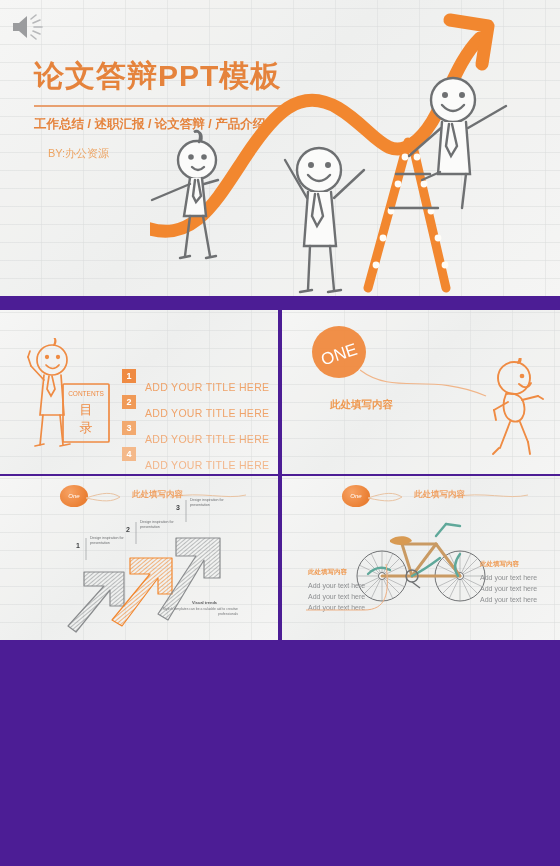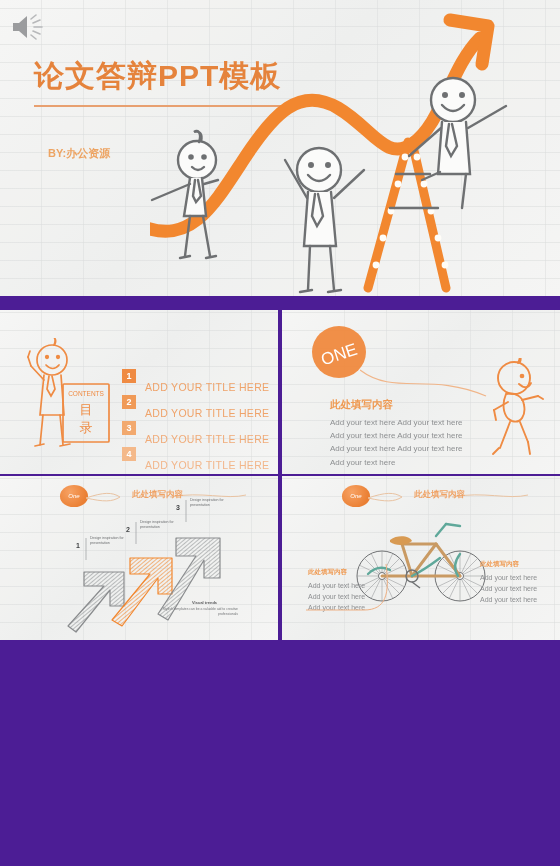--- a/index.html
+++ b/index.html
@@ -35,21 +35,21 @@
     font-size:30px; font-weight:bold; color:#e5833c; letter-spacing:1px;
     white-space:nowrap;
   }
   .hero-rule { position:absolute; left:34px; top:105px; width:266px; height:2px; background:#e8a070; }
   .hero-sub {
     position:absolute; left:34px; top:116px;
     font-size:12.5px; font-weight:bold; color:#e5833c; white-space:nowrap;
   }
   .hero-by {
     position:absolute; left:48px; top:146px;
-    font-size:11px; font-weight:bold; color:#eda463; white-space:nowrap;
+    font-size:11px; font-weight:normal; color:#eda463; white-space:nowrap;
   }
   .hero-art { position:absolute; left:150px; top:12px; width:410px; height:284px; }
 
   
   #s-contents { left:0; top:310px; width:278px; height:164px; }
   .toc-list { position:absolute; left:122px; top:56px; }
   .toc-row { display:flex; align-items:center; height:20px; margin-bottom:6px; }
   .toc-num {
     width:14px; height:14px; background:#ef8b43; color:#fff;
     font-size:9px; font-weight:bold; display:flex;
@@ -121,20 +121,21 @@
         <path d="M21 7 l5 -4"></path>
           <path d="M23 11 l7 -3"></path>
           <path d="M24 15 l8 0"></path>
         <path d="M23 19 l7 3"></path>
           <path d="M21 23 l5 4"></path>
       </g>
     </svg>
 
     <div class="hero-title">论文答辩PPT模板</div>
     <div class="hero-rule"></div>
+    <div class="hero-sub">工作总结 / 述职汇报 / 论文答辩 / 产品介绍</div>
     <div class="hero-by">BY:办公资源</div>
 
     <svg class="hero-art" viewBox="0 0 410 284">
 
       <path d="M-6 215 C40 232 62 196 92 150 C124 100 150 74 188 96
                C222 116 236 150 262 132 C292 112 300 56 330 26" fill="none" stroke="#f2872f" stroke-width="13" stroke-linecap="round"></path>
       <path d="M300 8 L338 14 L332 52" fill="none" stroke="#f2872f" stroke-width="13" stroke-linecap="round" stroke-linejoin="round"></path>
 
       <g stroke="#6e7072" stroke-width="2.4" fill="none" stroke-linecap="round">
         <circle cx="47" cy="148" r="19" fill="#fbfbfa"></circle>
@@ -255,21 +256,20 @@
     <svg class="balloon-one" viewBox="0 0 62 62">
       <ellipse cx="29" cy="28" rx="27" ry="26" fill="#f0873a" opacity=".92"></ellipse>
       <ellipse cx="29" cy="28" rx="27" ry="26" fill="none" stroke="#e8accd" stroke-width="0"></ellipse>
       <text x="29" y="36" font-family="Liberation Sans, sans-serif" font-size="17" fill="#fff" text-anchor="middle" transform="rotate(-18 29 30)">ONE</text>
     </svg>
     <svg style="position:absolute;left:78px;top:58px;width:128px;height:42px" viewBox="0 0 128 42">
       <path d="M0 2 C34 28 70 4 126 28" fill="none" stroke="#f0b589" stroke-width="1.2"></path>
     </svg>
 
     <div class="one-head">此处填写内容</div>
-    <div class="one-body">Add your text here Add your text here Add your text here Add your text here Add your text here Add your text here Add your text here</div>
 
     <svg class="runner" viewBox="0 0 60 100">
       <g stroke="#ef8b43" stroke-width="1.9" fill="none" stroke-linecap="round">
         <circle cx="28" cy="20" r="16"></circle>
         <path d="M32 5 c4 -8 0 -11 -4 -9 c5 -1 8 3 6 8"></path>
         <circle cx="36" cy="18" r="1.4" fill="#ef8b43"></circle>
         <path d="M33 26 q8 7 12 -1"></path>
         <path d="M20 36 c-5 12 -2 24 6 27 c9 3 14 -6 12 -16 c-1 -8 -8 -13 -18 -11"></path>
         <path d="M22 44 l-14 8"></path>
         <path d="M8 52 l2 10"></path>

